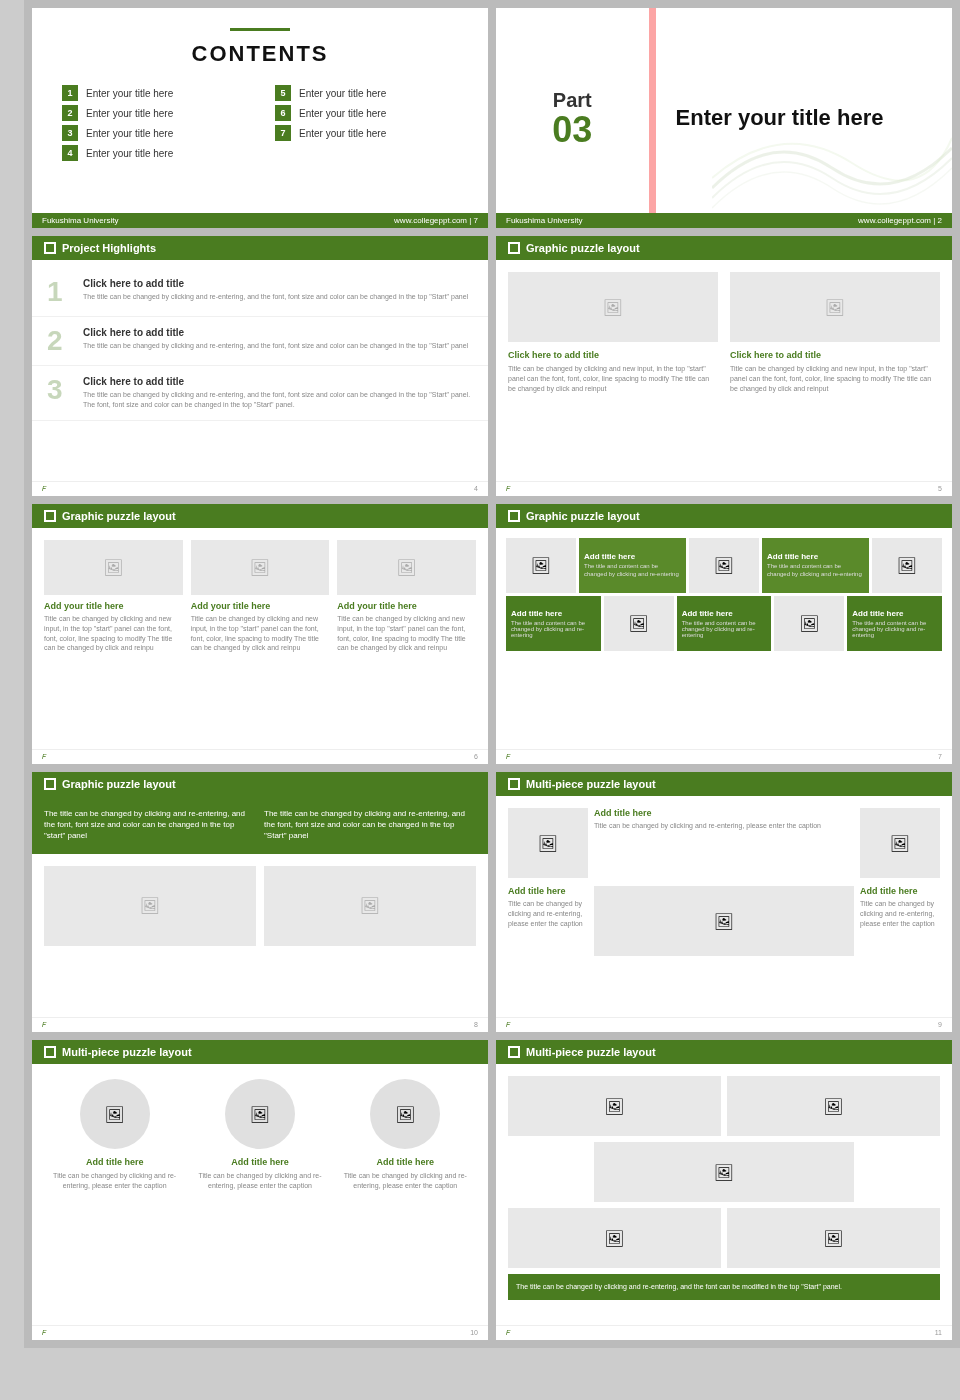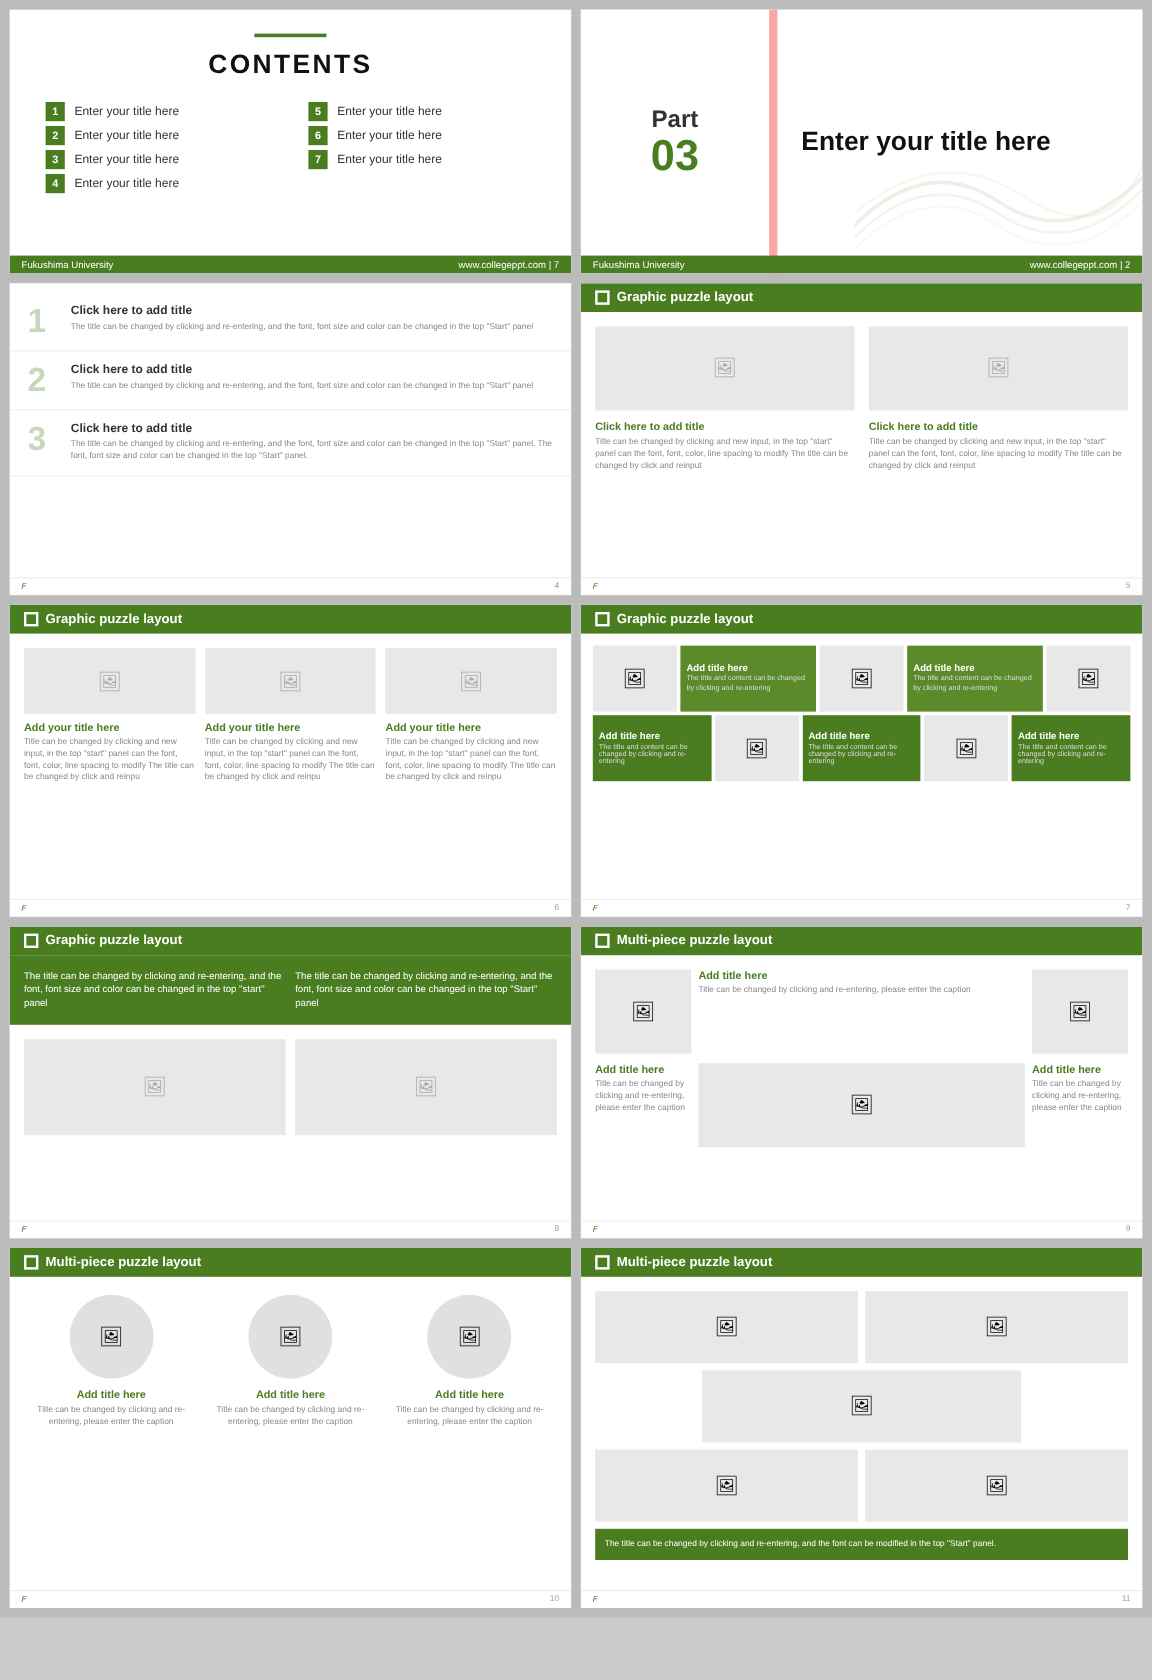--- a/index.html
+++ b/index.html
@@ -1,18 +1,18 @@
 <!DOCTYPE html>
 <html><head>
   <meta charset="utf-8">
   <style>
     * { box-sizing: border-box; margin: 0; padding: 0; }
     body { background: #ccc; font-family: Arial, sans-serif; width: 960px; }
 
-    .grid { display: grid; grid-template-columns: 1fr 1fr; gap: 8px; padding: 8px; background: #bbb; }
+    .grid { display: grid; grid-template-columns: 1fr 1fr; gap: 8px; padding: 8px; background: #bbb; margin-left: 24px; }
     .slide { background: #fff; position: relative; overflow: hidden; }
 
     
     .slide-contents { padding: 20px 30px 30px; min-height: 220px; }
     .slide-contents .top-border { height: 3px; background: #4a7c20; width: 60px; margin: 0 auto 10px; }
     .slide-contents h1 { text-align: center; font-size: 22px; font-weight: 900; letter-spacing: 2px; color: #111; margin-bottom: 18px; }
     .contents-list { display: grid; grid-template-columns: 1fr 1fr; gap: 4px 30px; }
     .content-item { display: flex; align-items: center; gap: 8px; font-size: 10px; color: #333; }
     .content-num { background: #4a7c20; color: #fff; width: 16px; height: 16px; display: flex; align-items: center; justify-content: center; font-size: 9px; font-weight: bold; flex-shrink: 0; }
     .slide-footer { position: absolute; bottom: 0; left: 0; right: 0; background: #4a7c20; color: #fff; font-size: 8px; padding: 3px 10px; display: flex; justify-content: space-between; }
@@ -159,20 +159,24 @@
         <path d="M0,70 Q70,10 140,55 T240,30" fill="none" stroke="#6aaa30" stroke-width="2" opacity="0.3"></path>
       </svg>
     </div>
     <div class="slide-footer">
       <span>Fukushima University</span>
       <span>www.collegeppt.com | 2</span>
     </div>
   </div>
 
   <div class="slide slide-highlights">
+    <div class="section-header">
+      <span class="checkbox-icon"></span>
+      <span>Project Highlights</span>
+    </div>
     <div style="padding:8px 0;">
       <div class="highlight-item">
         <div class="highlight-num">1</div>
         <div class="highlight-content">
           <h3>Click here to add title</h3>
           <p>The title can be changed by clicking and re-entering, and the font, font size and color can be changed in the top "Start" panel</p>
         </div>
       </div>
       <div class="highlight-item">
         <div class="highlight-num">2</div>

